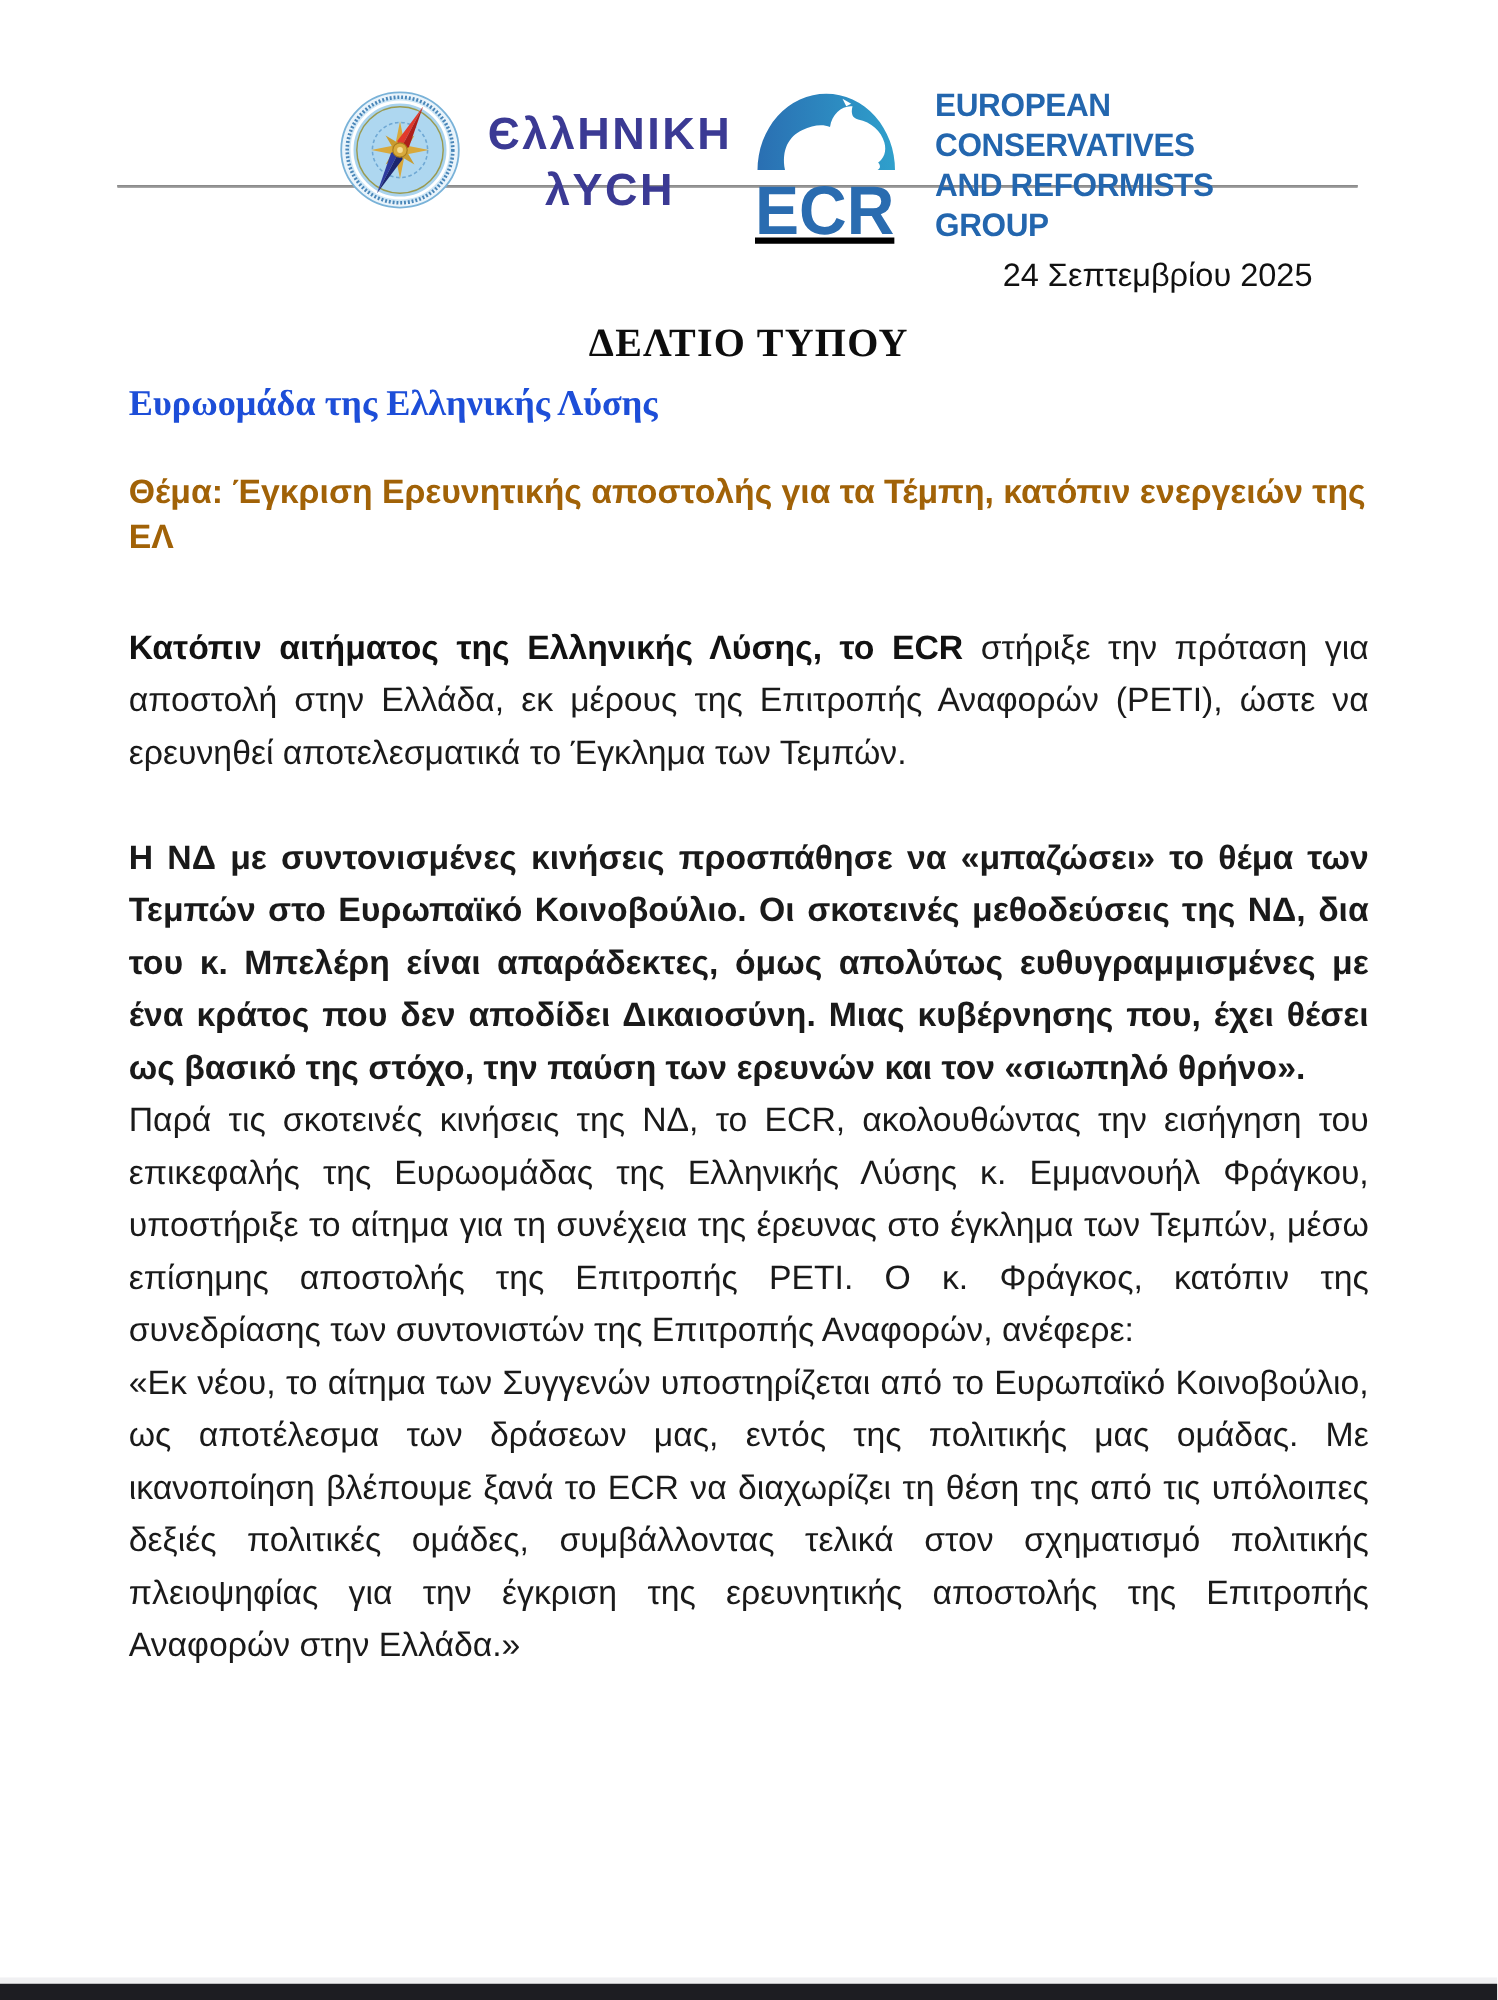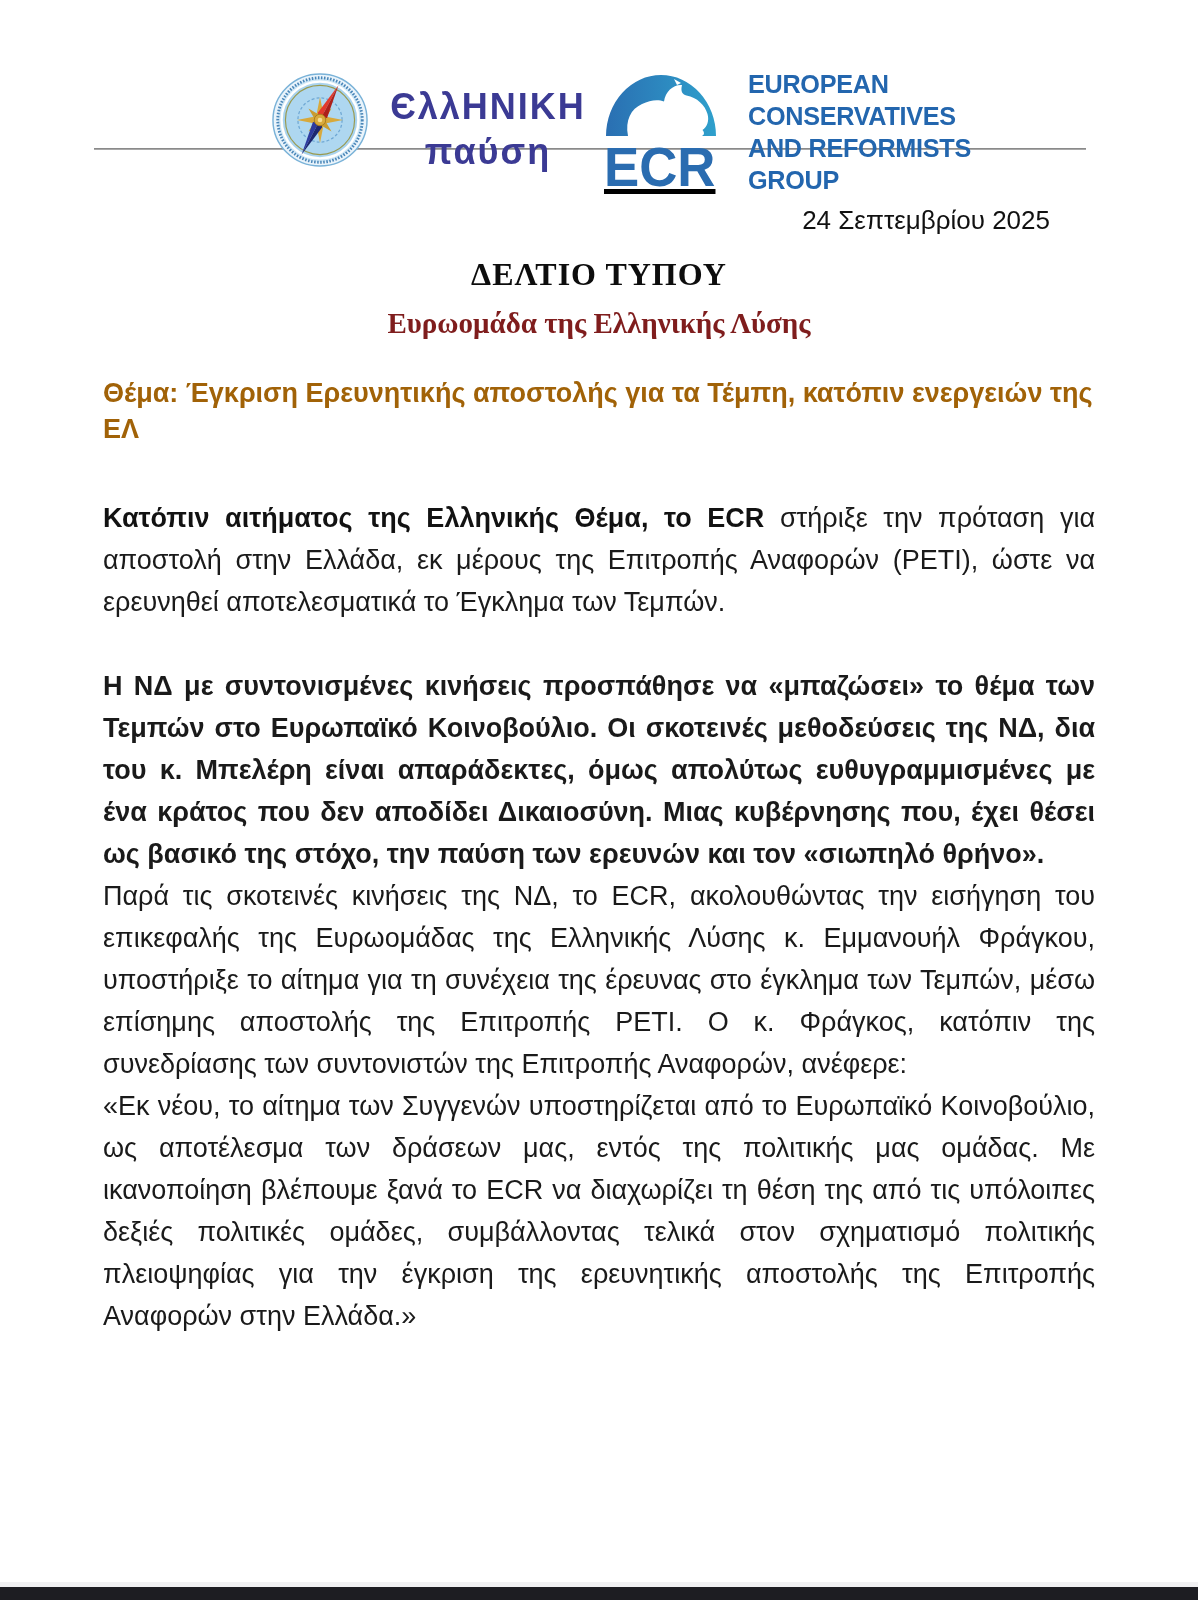--- a/index.html
+++ b/index.html
@@ -80,26 +80,25 @@
     font-family: "Liberation Serif", "DejaVu Serif", serif;
     font-weight: bold;
     font-size: 32px;
     line-height: 58px;
     letter-spacing: 1px;
     color: #0d0d0d;
   }
 
   .doc-subtitle {
     margin-top: 2px;
-    text-align: center;
     font-family: "Liberation Serif", "DejaVu Serif", serif;
     font-weight: bold;
     font-size: 29px;
     line-height: 36px;
-    color: #7f1d1d;
+    color: #1d4ed8;
   }
 
   .subject-line {
     margin-top: 34px;
     font-weight: bold;
     font-size: 27px;
     line-height: 36px;
     color: #a16207;
   }
 
@@ -145,21 +144,21 @@
           <polygon points="50,50 44.5,55.5 50,91" fill="#2e3a9e"></polygon>
           <polygon points="50,50 55.5,55.5 50,91" fill="#1d2670"></polygon>
         </g>
         <circle cx="50" cy="50" r="6" fill="#d8a93c" stroke="#a97c1e" stroke-width="1"></circle>
         <circle cx="50" cy="50" r="2.4" fill="#f4dd96"></circle>
       </svg>
     </div>
 
     <div class="party-name">
       <div>ЄλλΗΝΙΚΗ</div>
-      <div>παύση</div>
+      <div>λΥCΗ</div>
     </div>
 
     <div class="ecr-mark">
       <svg width="114" height="64" viewBox="0 0 110 64">
         <defs>
           <linearGradient id="ecrg" x1="0" y1="0" x2="1" y2="0">
             <stop offset="0" stop-color="#2a6fb2"></stop>
             <stop offset="1" stop-color="#2fa0cc"></stop>
           </linearGradient>
         </defs>
@@ -185,21 +184,21 @@
 
   <main class="content">
     <div class="date-line">24 Σεπτεμβρίου 2025</div>
 
     <h1 class="doc-title">ΔΕΛΤΙΟ ΤΥΠΟΥ</h1>
 
     <h2 class="doc-subtitle">Ευρωομάδα της Ελληνικής Λύσης</h2>
 
     <p class="subject-line">Θέμα: Έγκριση Ερευνητικής αποστολής για τα Τέμπη, κατόπιν ενεργειών της ΕΛ</p>
 
-    <p class="body-par par-1"><strong>Κατόπιν αιτήματος της Ελληνικής Θέμα, το ECR</strong><span> στήριξε την πρόταση για αποστολή στην Ελλάδα, εκ μέρους της Επιτροπής Αναφορών (PETI), ώστε να ερευνηθεί αποτελεσματικά το Έγκλημα των Τεμπών.</span></p>
+    <p class="body-par par-1"><strong>Κατόπιν αιτήματος της Ελληνικής Λύσης, το ECR</strong><span> στήριξε την πρόταση για αποστολή στην Ελλάδα, εκ μέρους της Επιτροπής Αναφορών (PETI), ώστε να ερευνηθεί αποτελεσματικά το Έγκλημα των Τεμπών.</span></p>
 
     <p class="body-par par-2">Η ΝΔ με συντονισμένες κινήσεις προσπάθησε να «μπαζώσει» το θέμα των Τεμπών στο Ευρωπαϊκό Κοινοβούλιο. Οι σκοτεινές μεθοδεύσεις της ΝΔ, δια του κ. Μπελέρη είναι απαράδεκτες, όμως απολύτως ευθυγραμμισμένες με ένα κράτος που δεν αποδίδει Δικαιοσύνη. Μιας κυβέρνησης που, έχει θέσει ως βασικό της στόχο, την παύση των ερευνών και τον «σιωπηλό θρήνο».</p>
 
     <p class="body-par">Παρά τις σκοτεινές κινήσεις της ΝΔ, το ECR, ακολουθώντας την εισήγηση του επικεφαλής της Ευρωομάδας της Ελληνικής Λύσης κ. Εμμανουήλ Φράγκου, υποστήριξε το αίτημα για τη συνέχεια της έρευνας στο έγκλημα των Τεμπών, μέσω επίσημης αποστολής της Επιτροπής PETI. Ο κ. Φράγκος, κατόπιν της συνεδρίασης των συντονιστών της Επιτροπής Αναφορών, ανέφερε:</p>
 
     <p class="body-par">«Εκ νέου, το αίτημα των Συγγενών υποστηρίζεται από το Ευρωπαϊκό Κοινοβούλιο, ως αποτέλεσμα των δράσεων μας, εντός της πολιτικής μας ομάδας. Με ικανοποίηση βλέπουμε ξανά το ECR να διαχωρίζει τη θέση της από τις υπόλοιπες δεξιές πολιτικές ομάδες, συμβάλλοντας τελικά στον σχηματισμό πολιτικής πλειοψηφίας για την έγκριση της ερευνητικής αποστολής της Επιτροπής Αναφορών στην Ελλάδα.»</p>
   </main>
 
   <div class="bottom-strip"></div>
   <div class="bottom-bar"></div>

